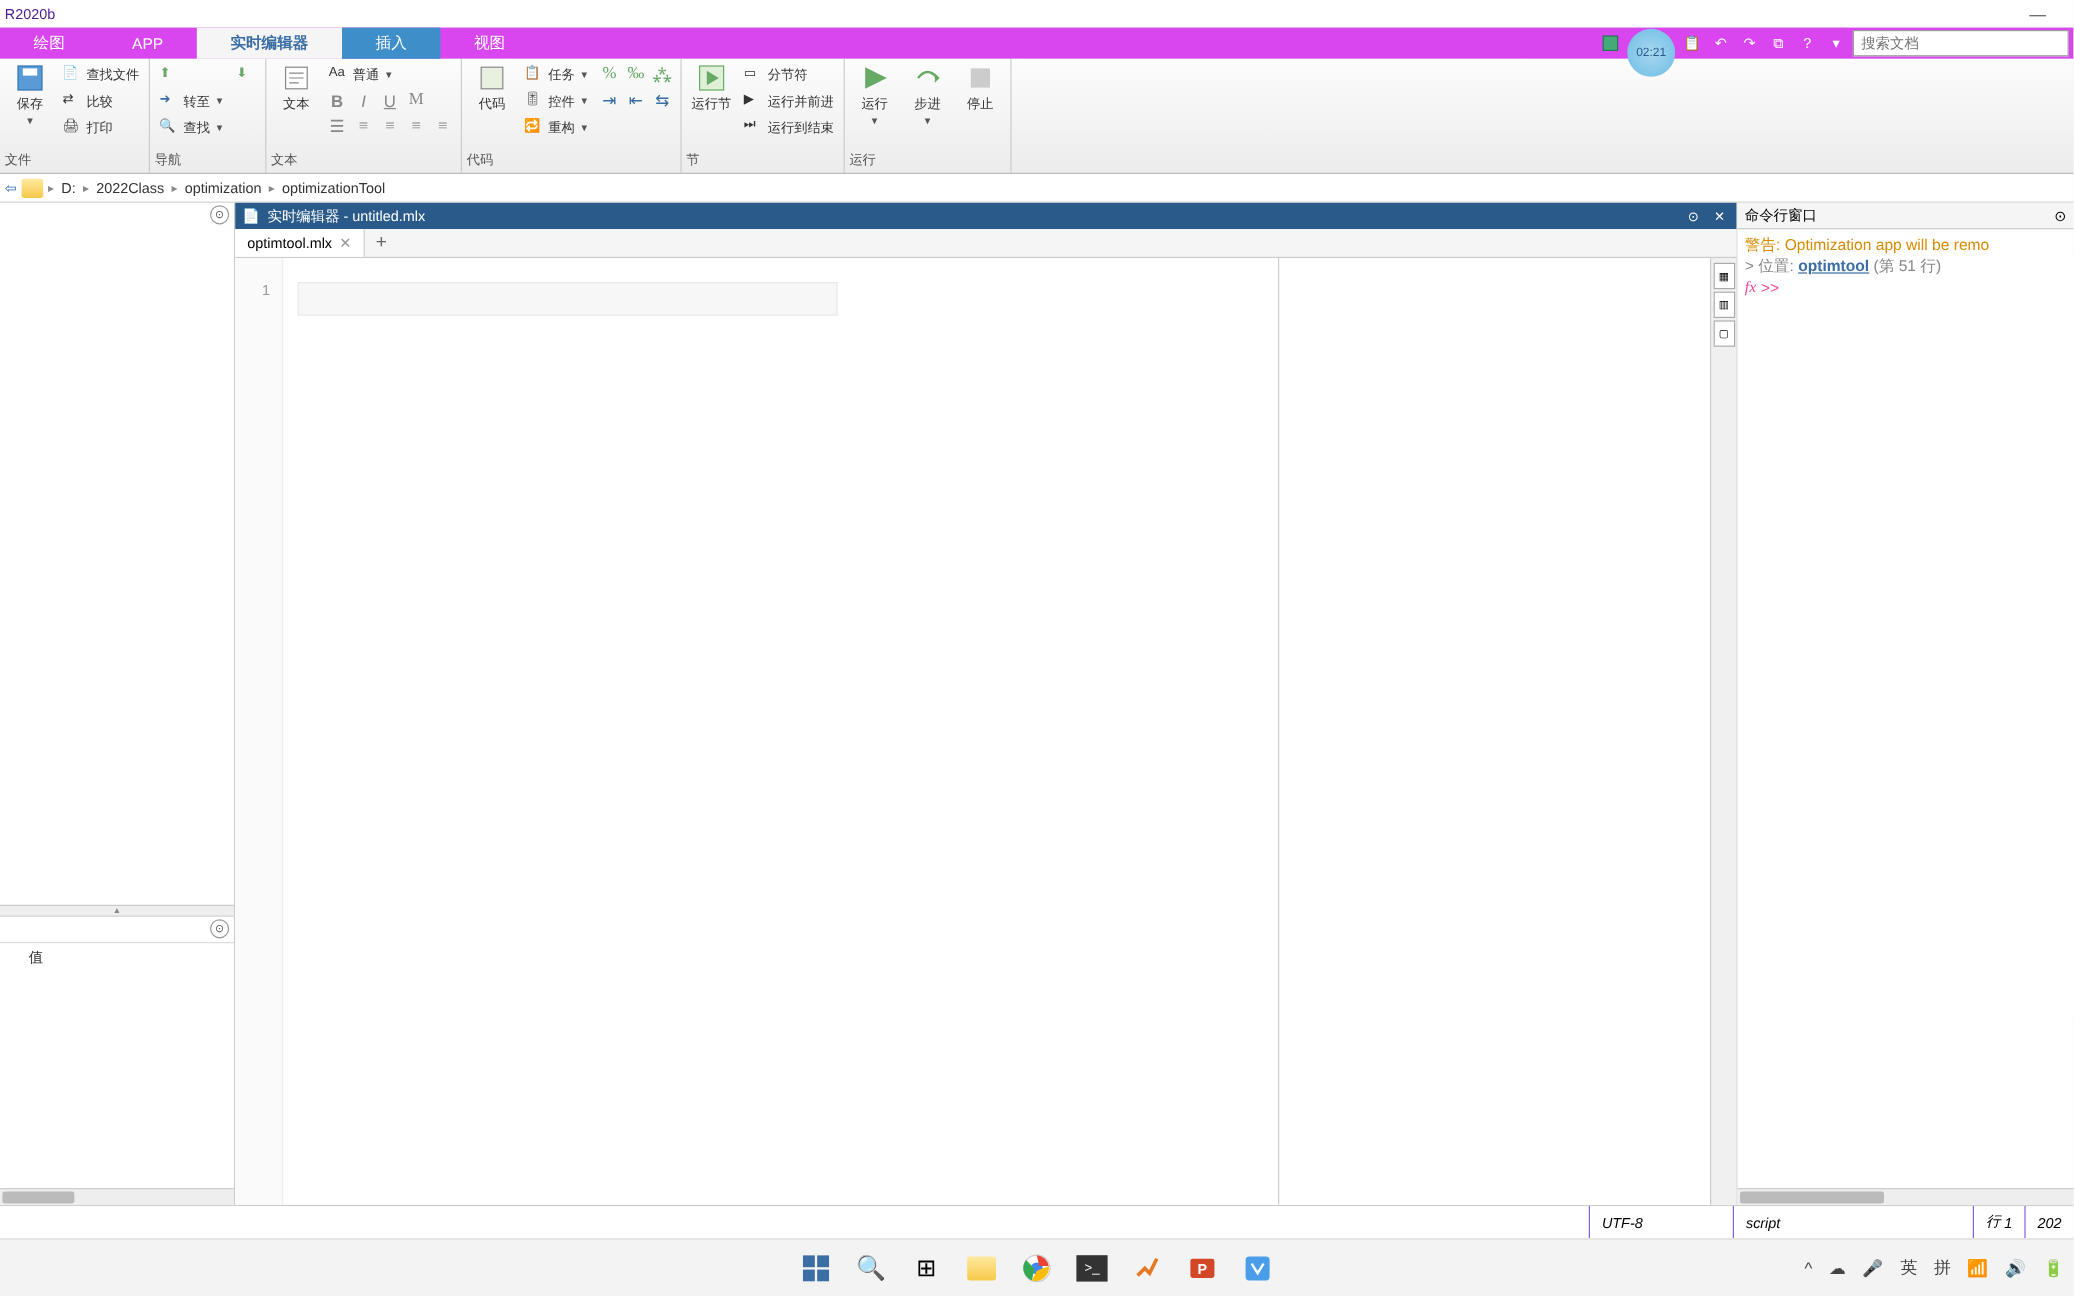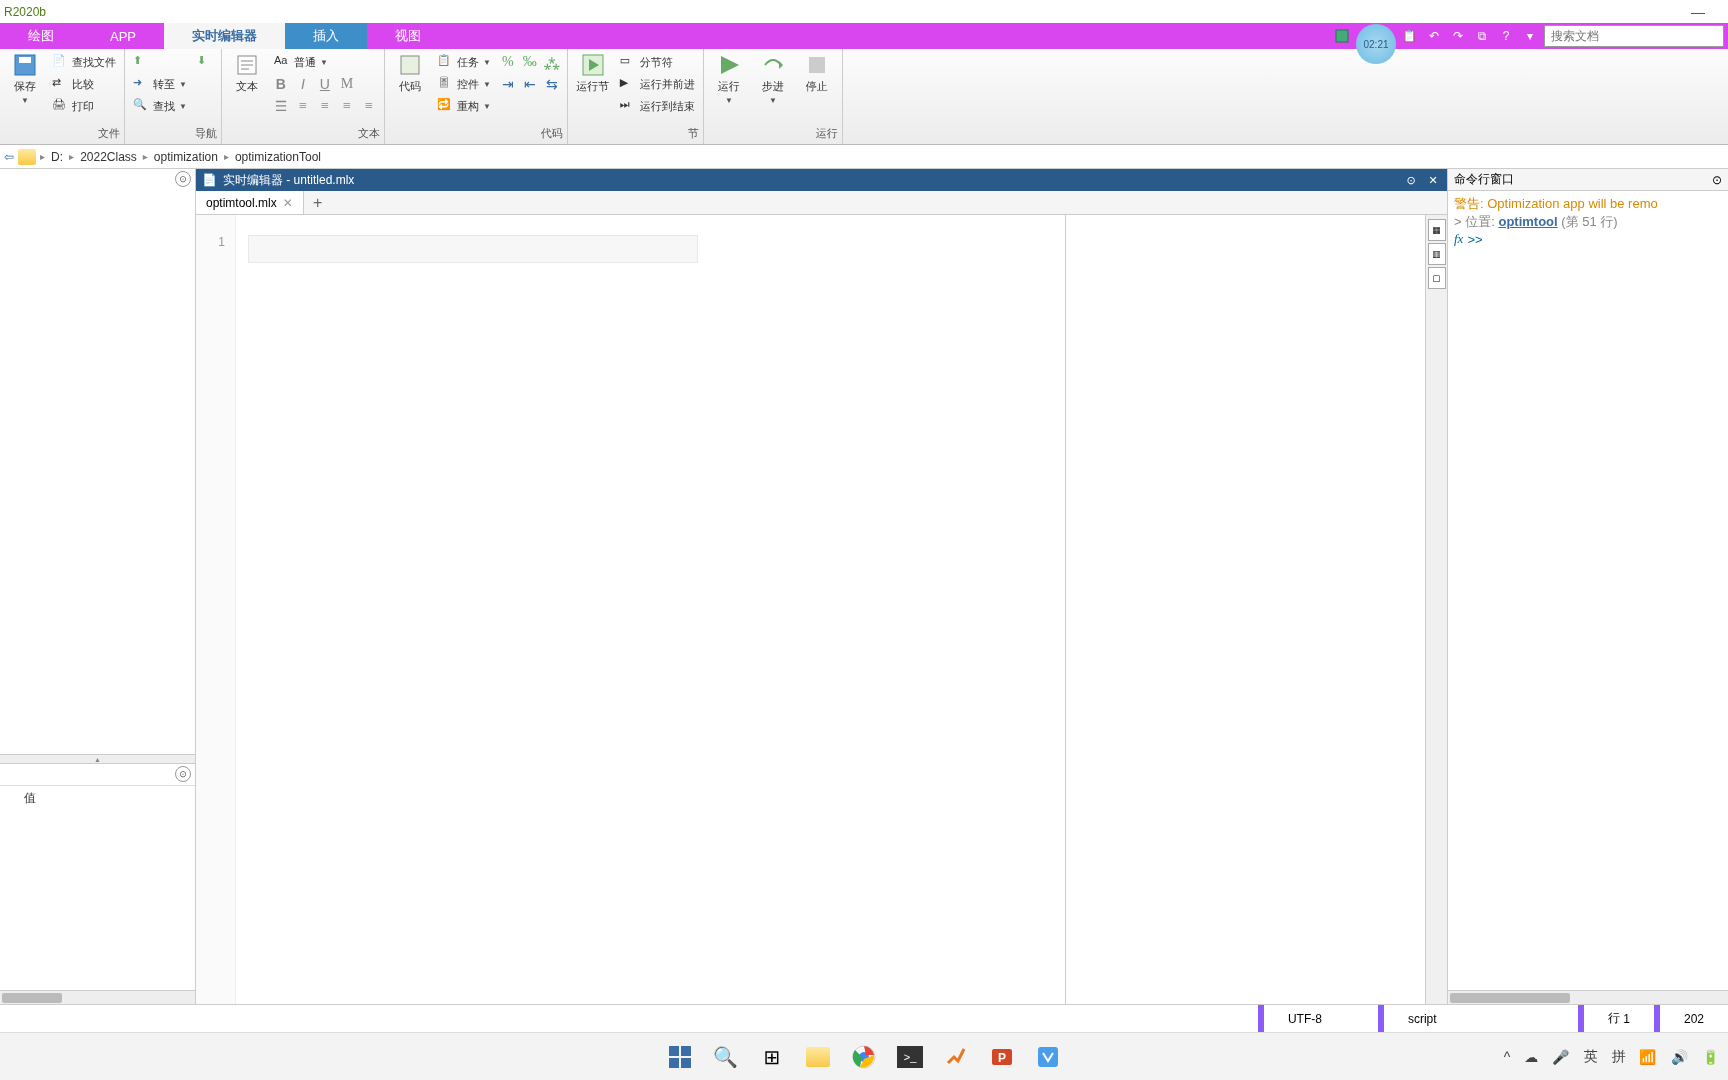--- a/index.html
+++ b/index.html
@@ -1,36 +1,36 @@
 <!DOCTYPE html>
 <html><head>
 <meta charset="utf-8">
 <style>
 * { margin: 0; padding: 0; box-sizing: border-box; font-family: "Microsoft YaHei", Arial, sans-serif; }
 body { width: 1728px; height: 1080px; background: #f0f0f0; overflow: hidden; position: relative; }
 
 .titlebar { height: 23px; background: #fff; display: flex; align-items: center; justify-content: space-between; padding: 0 4px; }
-.titlebar-text { font-size: 12px; color: #4d7c0f; }
+.titlebar-text { font-size: 12px; color: #4c1d95; }
 .titlebar-controls { display: flex; gap: 18px; padding-right: 12px; }
 .win-btn { width: 28px; height: 20px; display: flex; align-items: center; justify-content: center; font-size: 14px; color: #555; }
 
 .ribbon-tabs { height: 26px; background: #d946ef; display: flex; align-items: stretch; }
 .ribbon-tab { padding: 0 28px; display: flex; align-items: center; color: #fff; font-size: 13px; cursor: pointer; }
 .ribbon-tab.active { background: #f5f5f5; color: #3a6ea5; font-weight: bold; }
 .ribbon-tab.hover { background: #3d8ec9; }
 .ribbon-right { margin-left: auto; display: flex; align-items: center; gap: 4px; padding-right: 4px; }
 .ribbon-icon { width: 20px; height: 20px; display: flex; align-items: center; justify-content: center; color: #fff; font-size: 12px; }
 .search-box { width: 180px; height: 22px; background: #fff; border: 1px solid #999; padding: 0 6px; font-size: 12px; display: flex; align-items: center; }
 .search-box input { border: none; outline: none; width: 100%; font-size: 12px; }
 .timer-badge { width: 40px; height: 40px; border-radius: 50%; background: radial-gradient(circle, #a8d8f0 0%, #7ec4e8 70%); display: flex; align-items: center; justify-content: center; font-size: 10px; color: #2a5a8a; font-weight: normal; position: relative; top: 8px; }
 
 .ribbon-body { height: 96px; background: linear-gradient(#fcfcfc, #ececec); border-bottom: 1px solid #bbb; display: flex; }
 .ribbon-group { border-right: 1px solid #ccc; display: flex; flex-direction: column; padding: 2px 4px; }
 .ribbon-group-content { flex: 1; display: flex; gap: 2px; align-items: flex-start; }
-.ribbon-group-label { text-align: right; font-size: 11px; color: #555; padding: 1px 0; }
+.ribbon-group-label { text-align: left; font-size: 11px; color: #555; padding: 1px 0; }
 .rbtn-large { width: 42px; display: flex; flex-direction: column; align-items: center; gap: 2px; padding: 2px; font-size: 11px; color: #333; }
 .rbtn-large-icon { width: 24px; height: 24px; }
 .rbtn-small { height: 22px; display: flex; align-items: center; gap: 4px; padding: 0 4px; font-size: 11px; color: #333; white-space: nowrap; }
 .rbtn-col { display: flex; flex-direction: column; }
 .small-icon { width: 16px; height: 16px; display: inline-block; }
 .dropdown-arrow { font-size: 8px; color: #555; }
 .fmt-btn { width: 22px; height: 22px; display: flex; align-items: center; justify-content: center; font-size: 14px; color: #888; font-family: serif; }
 
 .path-bar { height: 24px; background: #fff; border-bottom: 1px solid #ccc; display: flex; align-items: center; padding: 0 4px; gap: 4px; font-size: 12px; }
 .path-seg { color: #333; padding: 0 2px; }
@@ -66,25 +66,25 @@
 .editor-side-icons { width: 22px; background: #f0f0f0; border-left: 1px solid #ccc; display: flex; flex-direction: column; gap: 2px; padding-top: 4px; align-items: center; }
 .side-icon-btn { width: 18px; height: 22px; border: 1px solid #aaa; background: #fff; font-size: 9px; display: flex; align-items: center; justify-content: center; }
 
 .cmd-panel { width: 280px; background: #fff; display: flex; flex-direction: column; }
 .cmd-title { height: 22px; background: #f5f5f5; border-bottom: 1px solid #ccc; display: flex; align-items: center; padding: 0 6px; font-size: 12px; gap: 6px; }
 .cmd-body { flex: 1; padding: 4px 6px; font-family: Consolas, monospace; font-size: 13px; }
 .warn-line { color: #d68b00; }
 .loc-line { color: #888; }
 .loc-link { color: #3a6ea5; text-decoration: underline; font-weight: bold; }
 .loc-paren { color: #888; }
-.prompt-line { color: #0369a1; display: flex; align-items: center; gap: 4px; }
+.prompt-line { color: #ec4899; display: flex; align-items: center; gap: 4px; }
 .fx-icon { font-style: italic; font-family: serif; }
 
 .statusbar { height: 28px; background: #fff; border-top: 1px solid #ccc; display: flex; align-items: center; font-size: 12px; }
-.status-cell { border-left: 6px solid #8b5cf6; padding: 0 24px; height: 100%; display: flex; align-items: center; }
+.status-cell { border-left: 1px solid #8b5cf6; padding: 0 10px; height: 100%; display: flex; align-items: center; font-style: italic; }
 .status-spacer { flex: 1; }
 
 .taskbar { height: 48px; background: #f3f3f3; border-top: 1px solid #ddd; display: flex; align-items: center; justify-content: center; gap: 6px; position: relative; }
 .taskbar-item { width: 40px; height: 40px; display: flex; align-items: center; justify-content: center; border-radius: 4px; font-size: 20px; }
 .taskbar-right { position: absolute; right: 8px; display: flex; align-items: center; gap: 14px; font-size: 12px; color: #444; }
 .tray-icon { font-size: 14px; }
 
 svg { display: block; }
 </style>
 </head>

